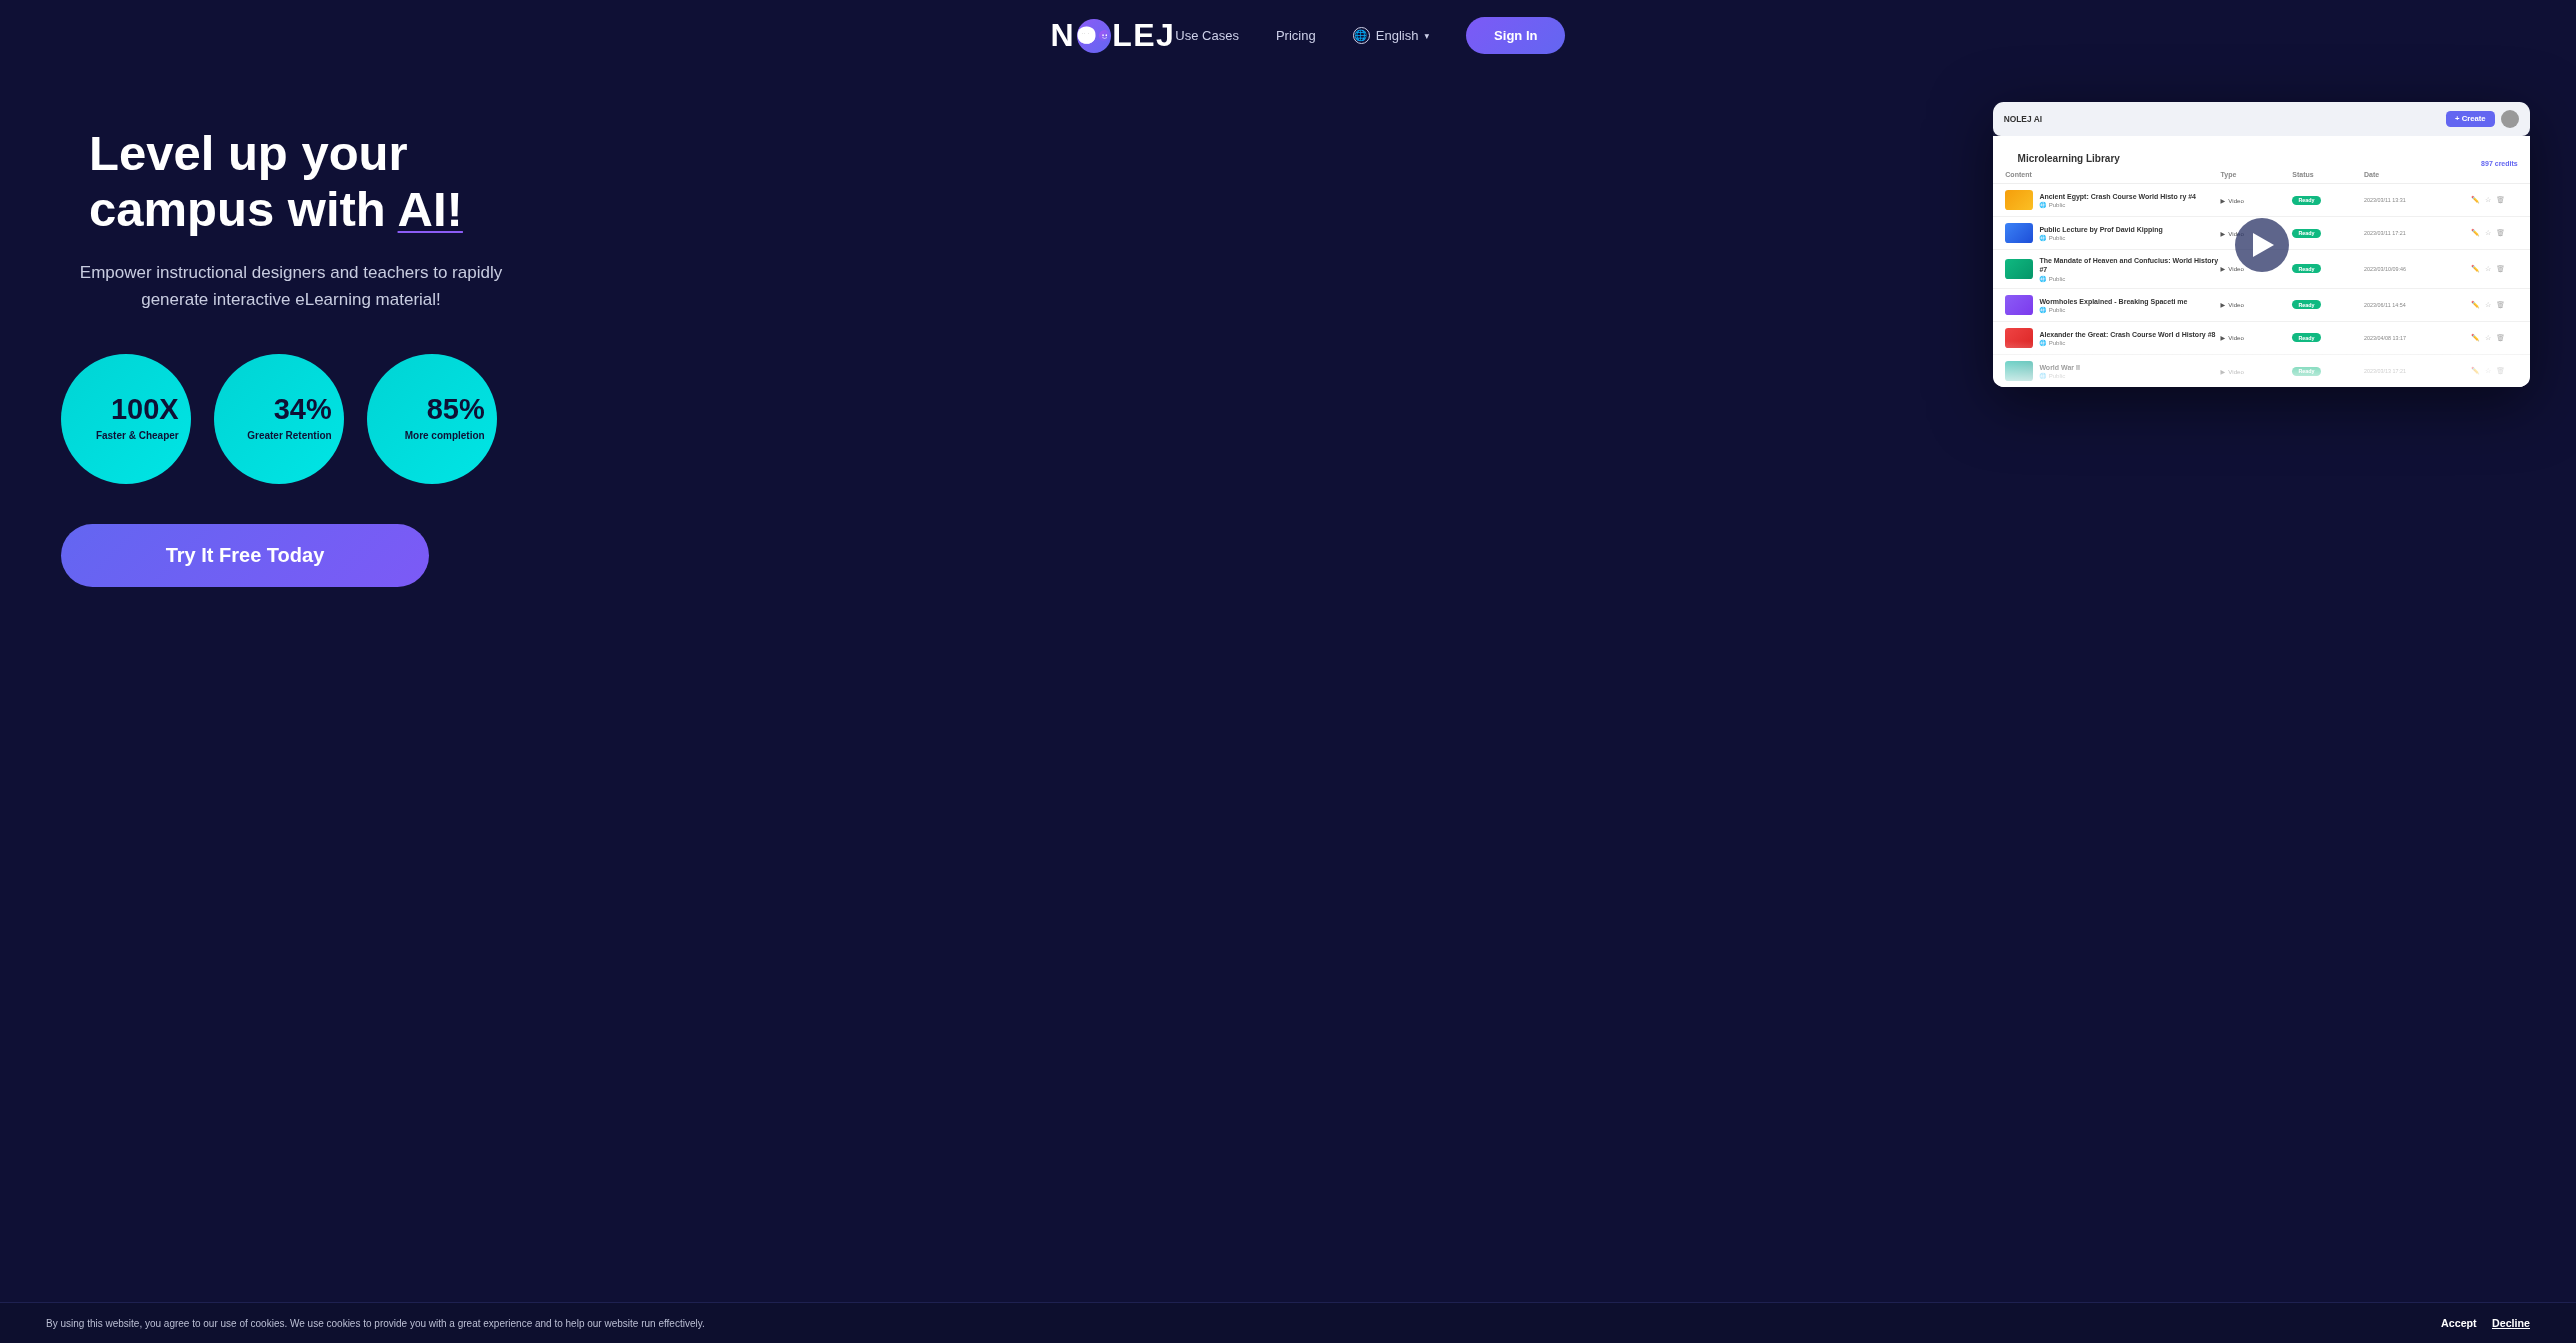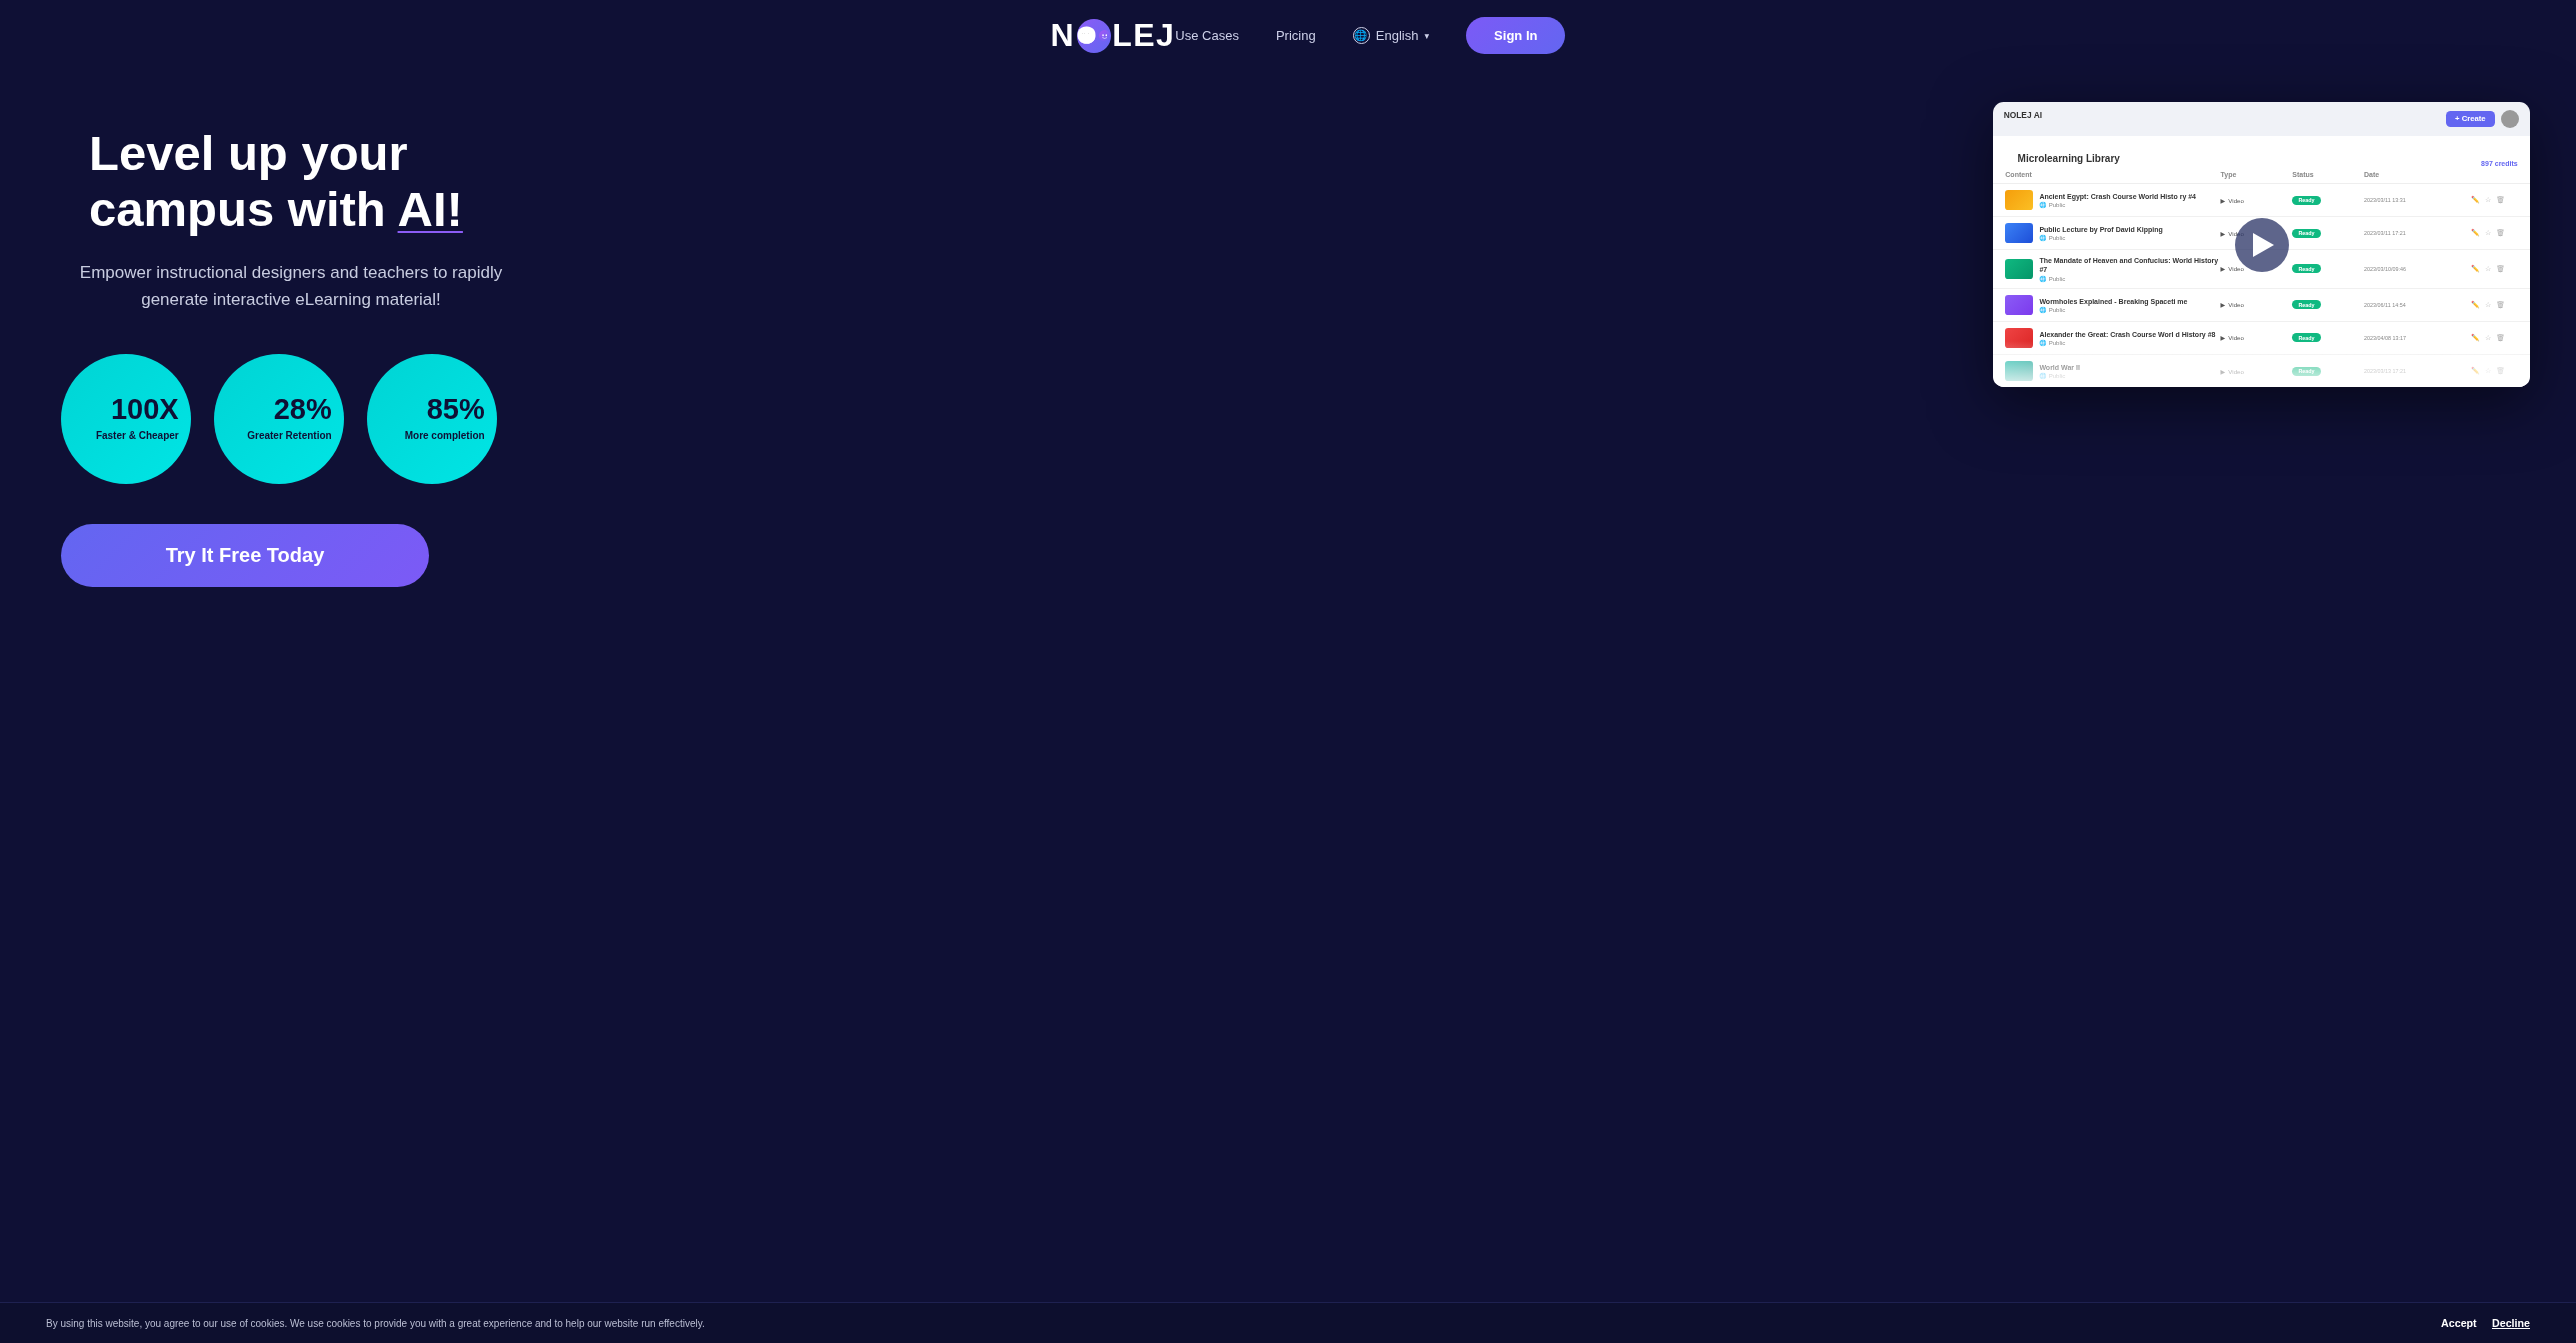--- a/index.html
+++ b/index.html
@@ -210,22 +210,23 @@
       border-radius: 10.7px;
       overflow: hidden;
       box-shadow: 0 15.3px 61px rgba(0,0,0,0.5);
       position: relative;
     }
 
     .screenshot-header {
       background: #f0f2f7;
       padding: 7.7px 10.7px;
       display: flex;
-      align-items: flex-start;
+      align-items: center;
       justify-content: space-between;
+      border-radius: 8px;
     }
 
     .screenshot-logo {
       font-size: 8.4px;
       font-weight: 700;
       color: #333;
     }
 
     .screenshot-create-btn {
       background: #6366f1;
@@ -483,21 +484,21 @@
       <span>Level up your campus with </span><span class="ai-highlight">AI!</span>
     </h1>
     <p class="hero-subtitle">Empower instructional designers and teachers to rapidly generate interactive eLearning material!</p>
 
     <div class="stats">
       <div class="stat-circle">
         <span class="stat-number">100X</span>
         <span class="stat-label">Faster &amp; Cheaper</span>
       </div>
       <div class="stat-circle">
-        <span class="stat-number">28%</span>
+        <span class="stat-number">34%</span>
         <span class="stat-label">Greater Retention</span>
       </div>
       <div class="stat-circle">
         <span class="stat-number">85%</span>
         <span class="stat-label">More completion</span>
       </div>
     </div>
 
     <button class="cta-btn">Try It Free Today</button>
   </div>

